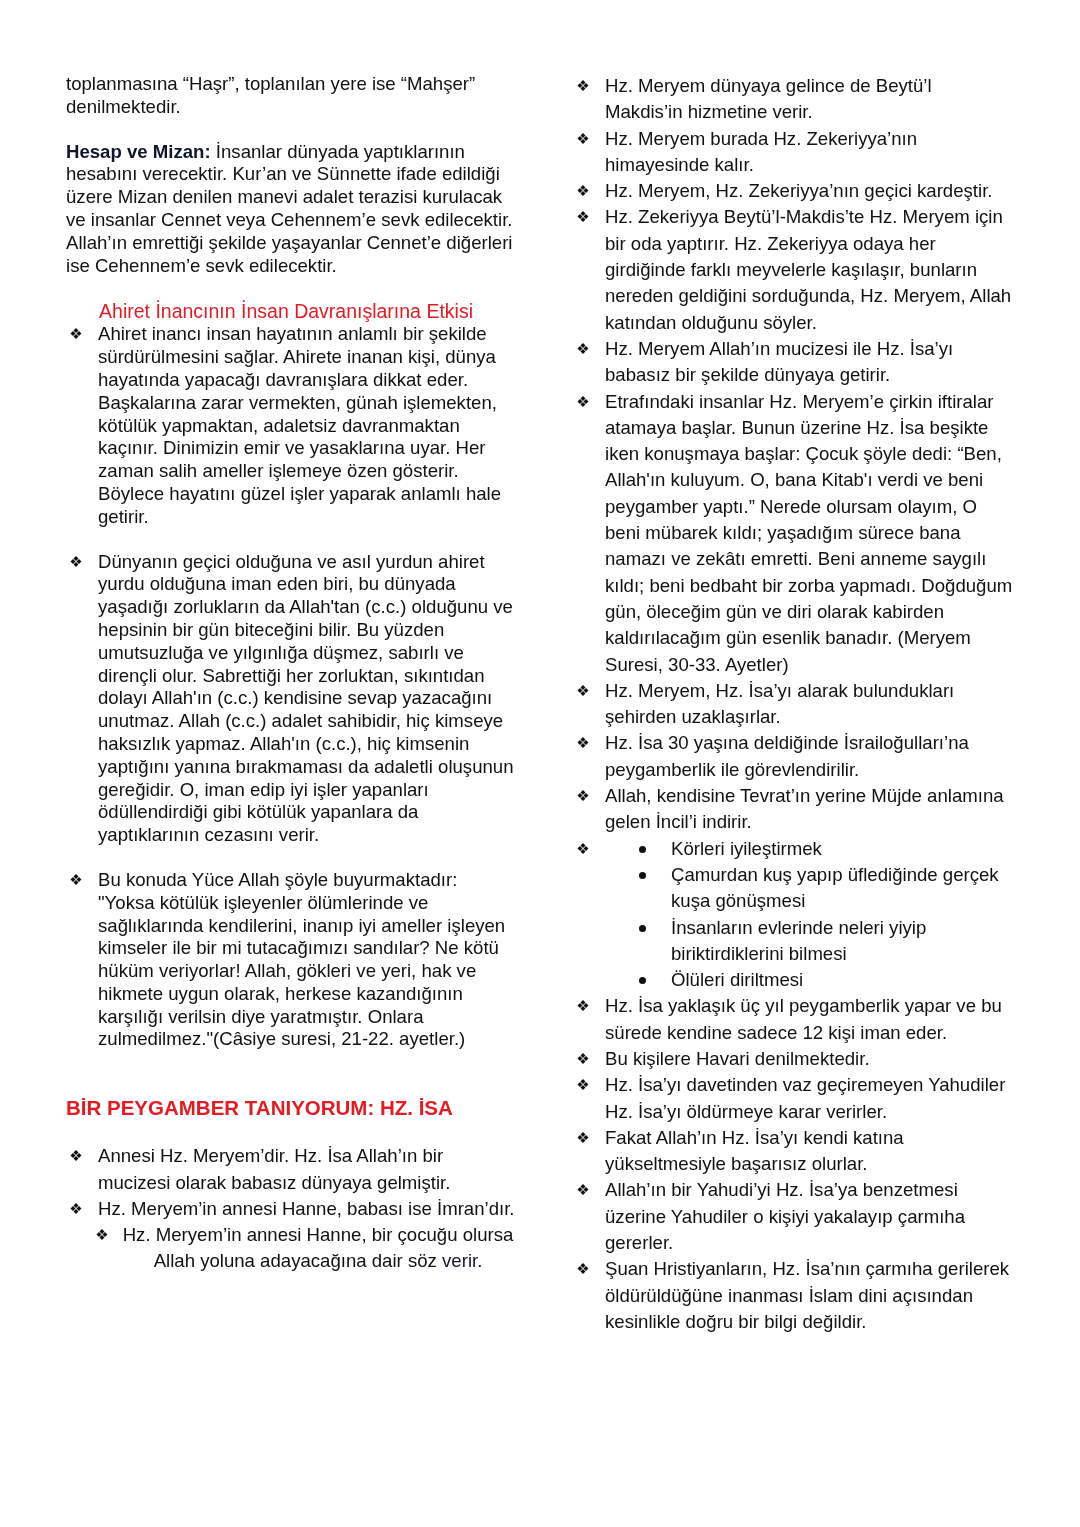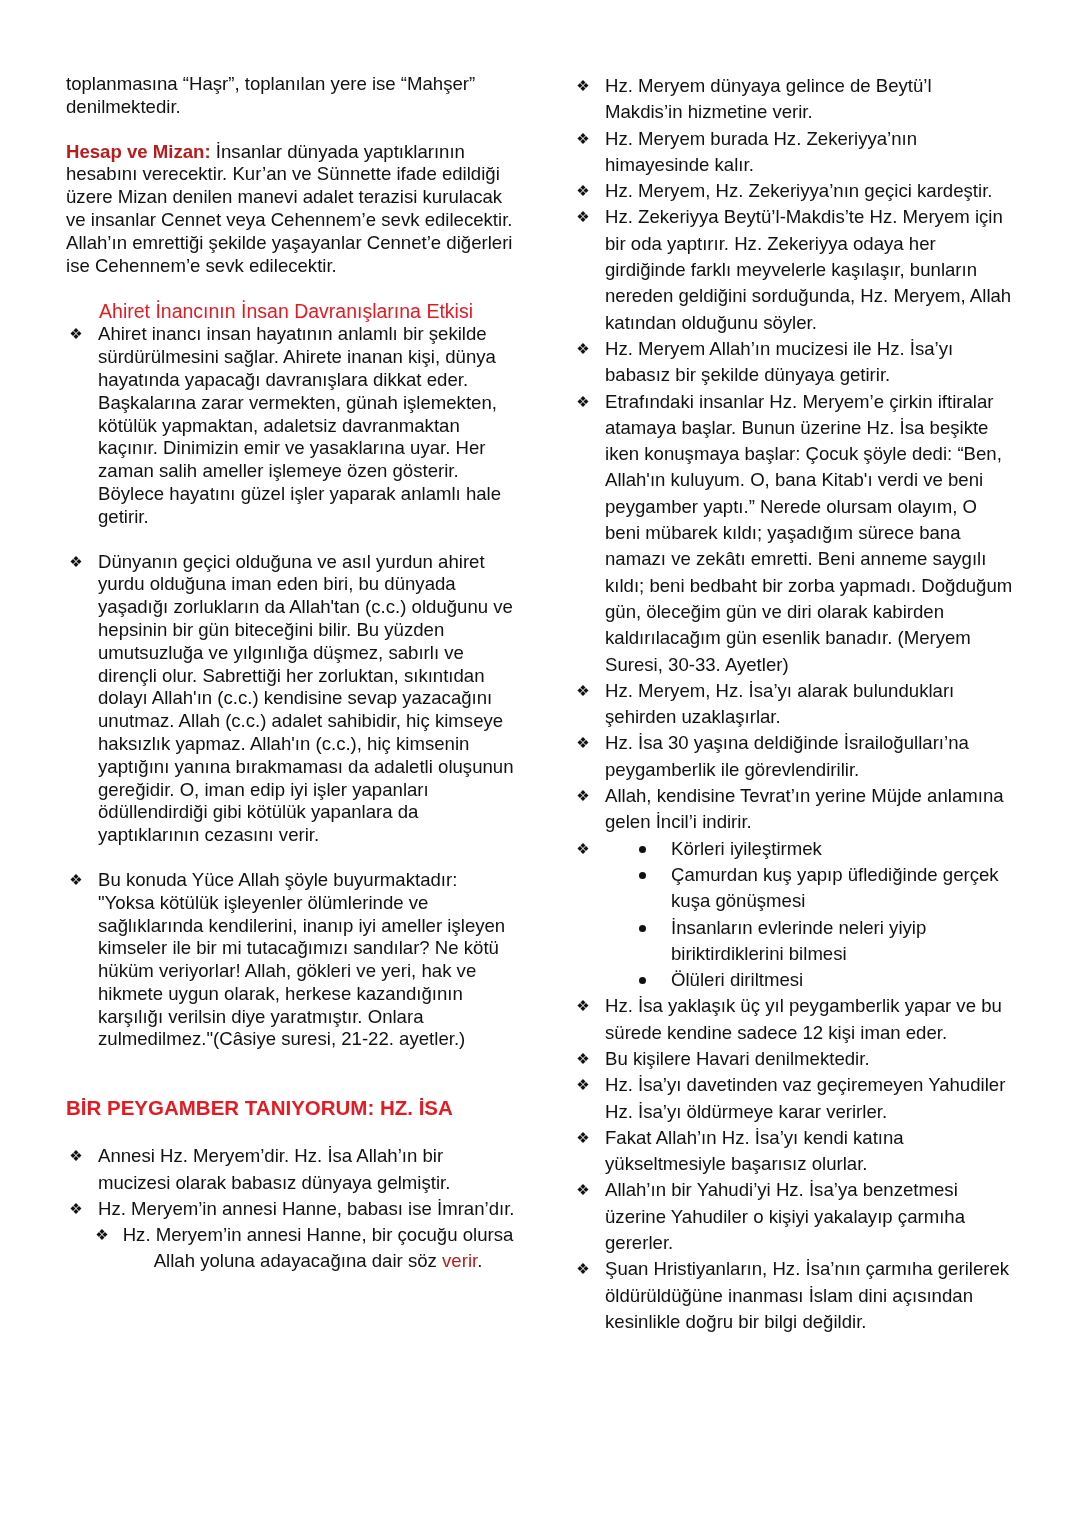--- a/index.html
+++ b/index.html
@@ -4,21 +4,21 @@
 <style>
   html, body { margin: 0; padding: 0; background: #ffffff; }
   body {
     width: 1080px; height: 1527px; position: relative; overflow: hidden;
     font-family: "Liberation Sans", sans-serif; color: #111111;
   }
   .col { position: absolute; top: 73px; }
   .col-left { left: 66px; width: 450px; font-size: 18.6px; line-height: 22.8px; }
   .col-right { left: 573px; width: 440px; font-size: 18.6px; line-height: 26.3px; }
   p { margin: 0; }
-  .red { color: #b91c1c; }
+  .red { color: #0f172a; }
   .bold { font-weight: bold; }
   .intro-cont { margin-bottom: 22px; }
   .hesap { margin-bottom: 22px; }
   .subheading {
     color: #e31b23; font-weight: normal; text-align: center; font-size: 19.5px;
     line-height: 24px; margin: 10px 0 0 0; padding-left: 0px; width: 440px;
   }
   ul.dia { list-style: none; margin: 0; padding: 0; }
   ul.dia > li { position: relative; padding-left: 32px; }
   ul.dia > li .bullet {

